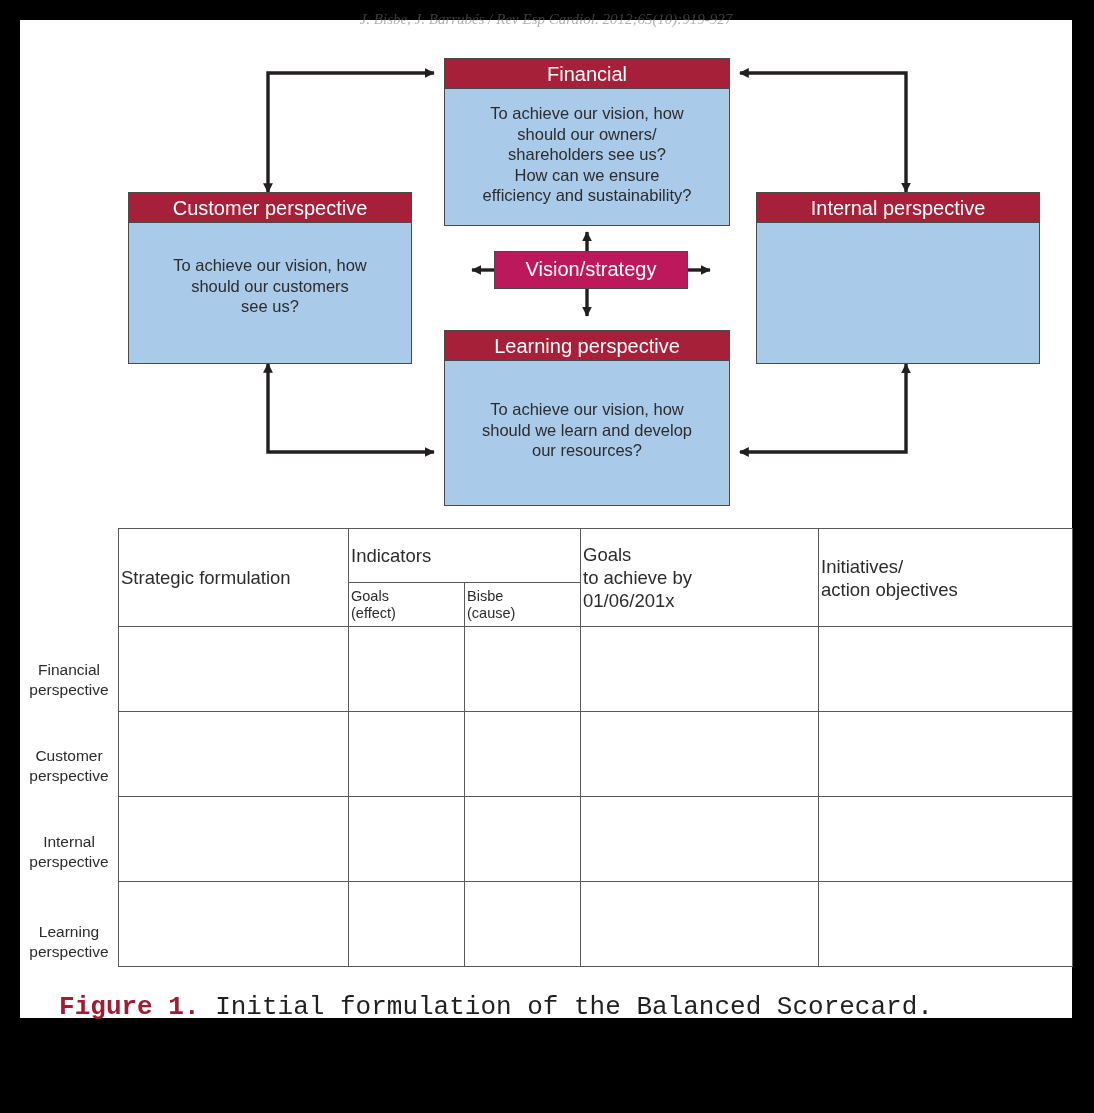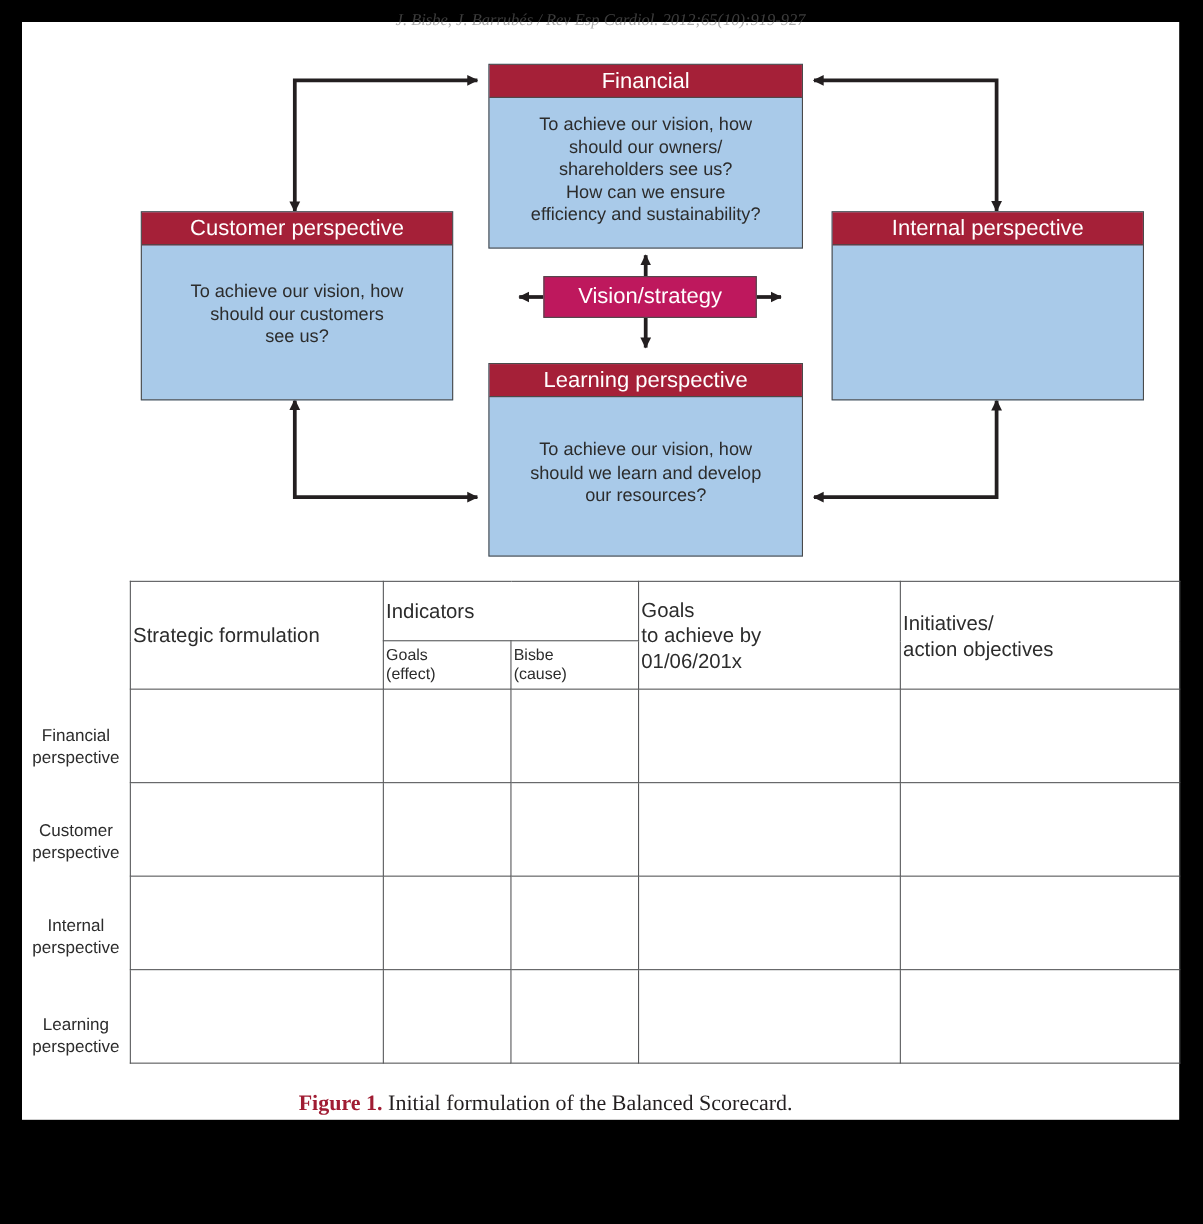--- a/index.html
+++ b/index.html
@@ -118,22 +118,22 @@
   }
   .th-main { font-size: 18.5px; line-height: 23px; white-space: pre-line; }
   .th-sub  { font-size: 14.5px; line-height: 17px; white-space: pre-line; }
   .body-row td { height: 85px; }
 
   #caption {
     position: absolute;
     left: 0; top: 972px;
     width: 952px;
     text-align: center;
-    font-family: Liberation Serif, serif;
-    font-size: 20px;
+    font-family: Liberation Mono, monospace;
+    font-size: 26px;
     color: #231f20;
   }
   #caption .fig { color: #a01c33; font-weight: bold; }
 </style>
 </head>
 <body>
 
 <div id="page">
   <div id="paper">
 

